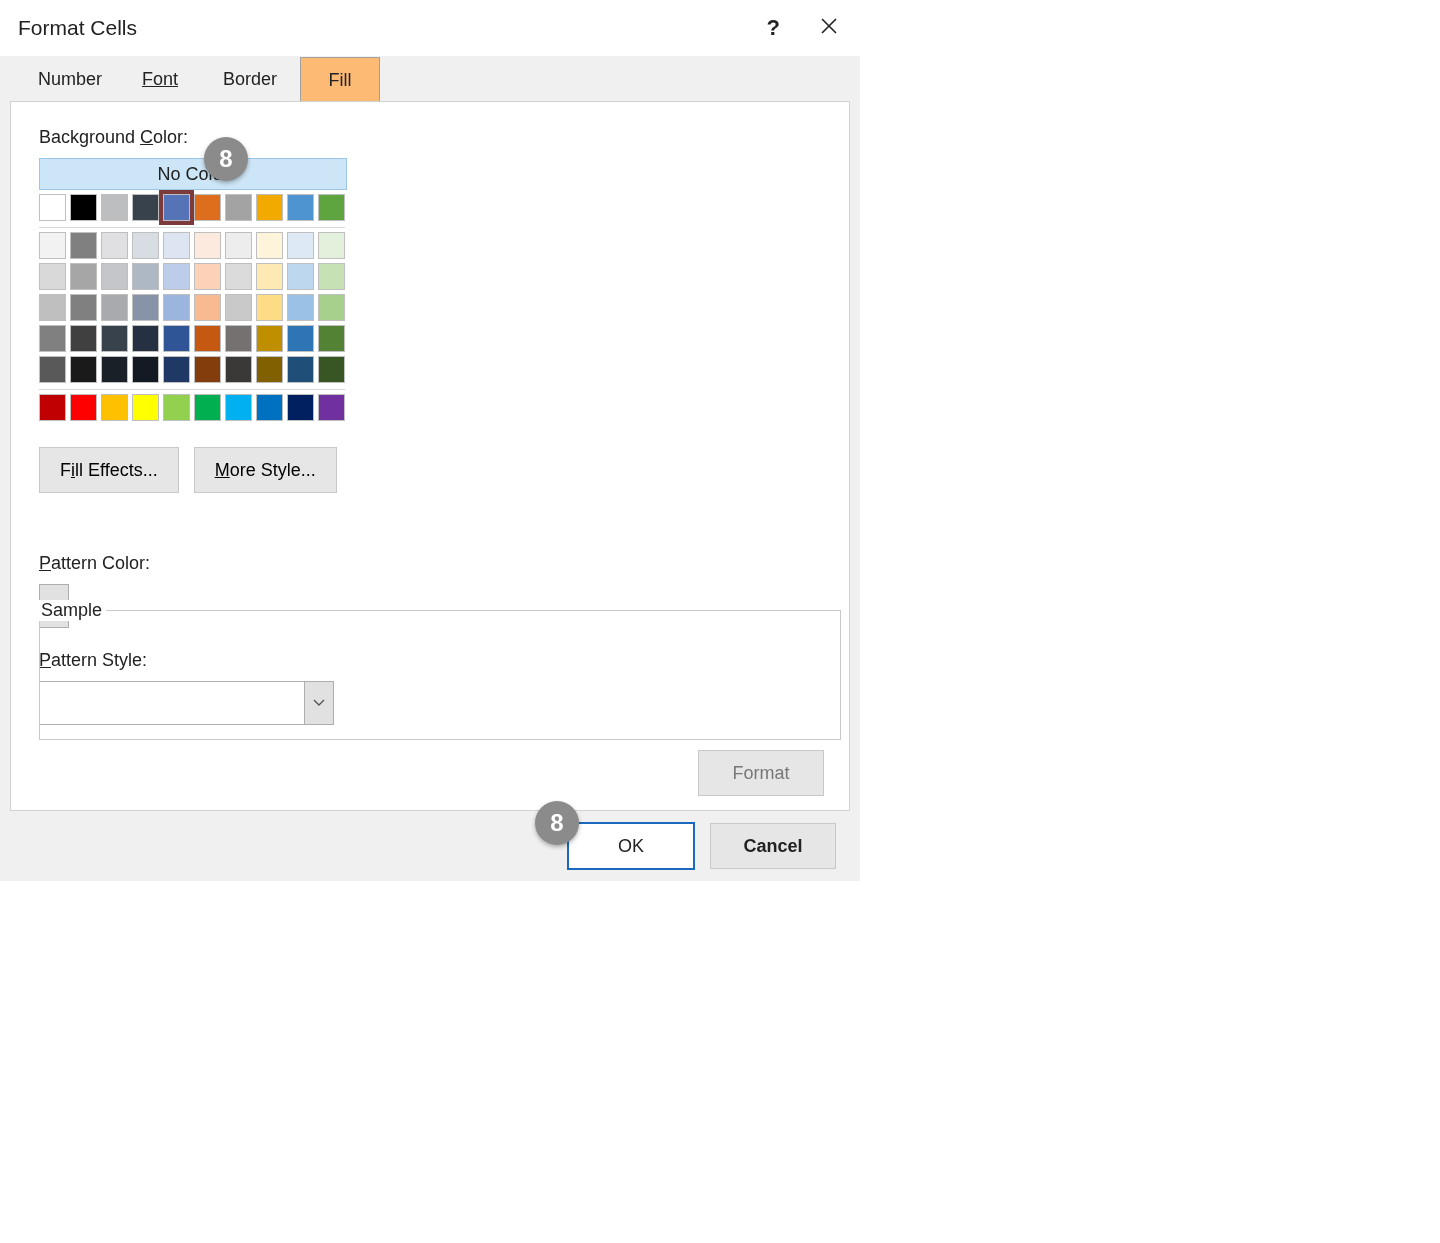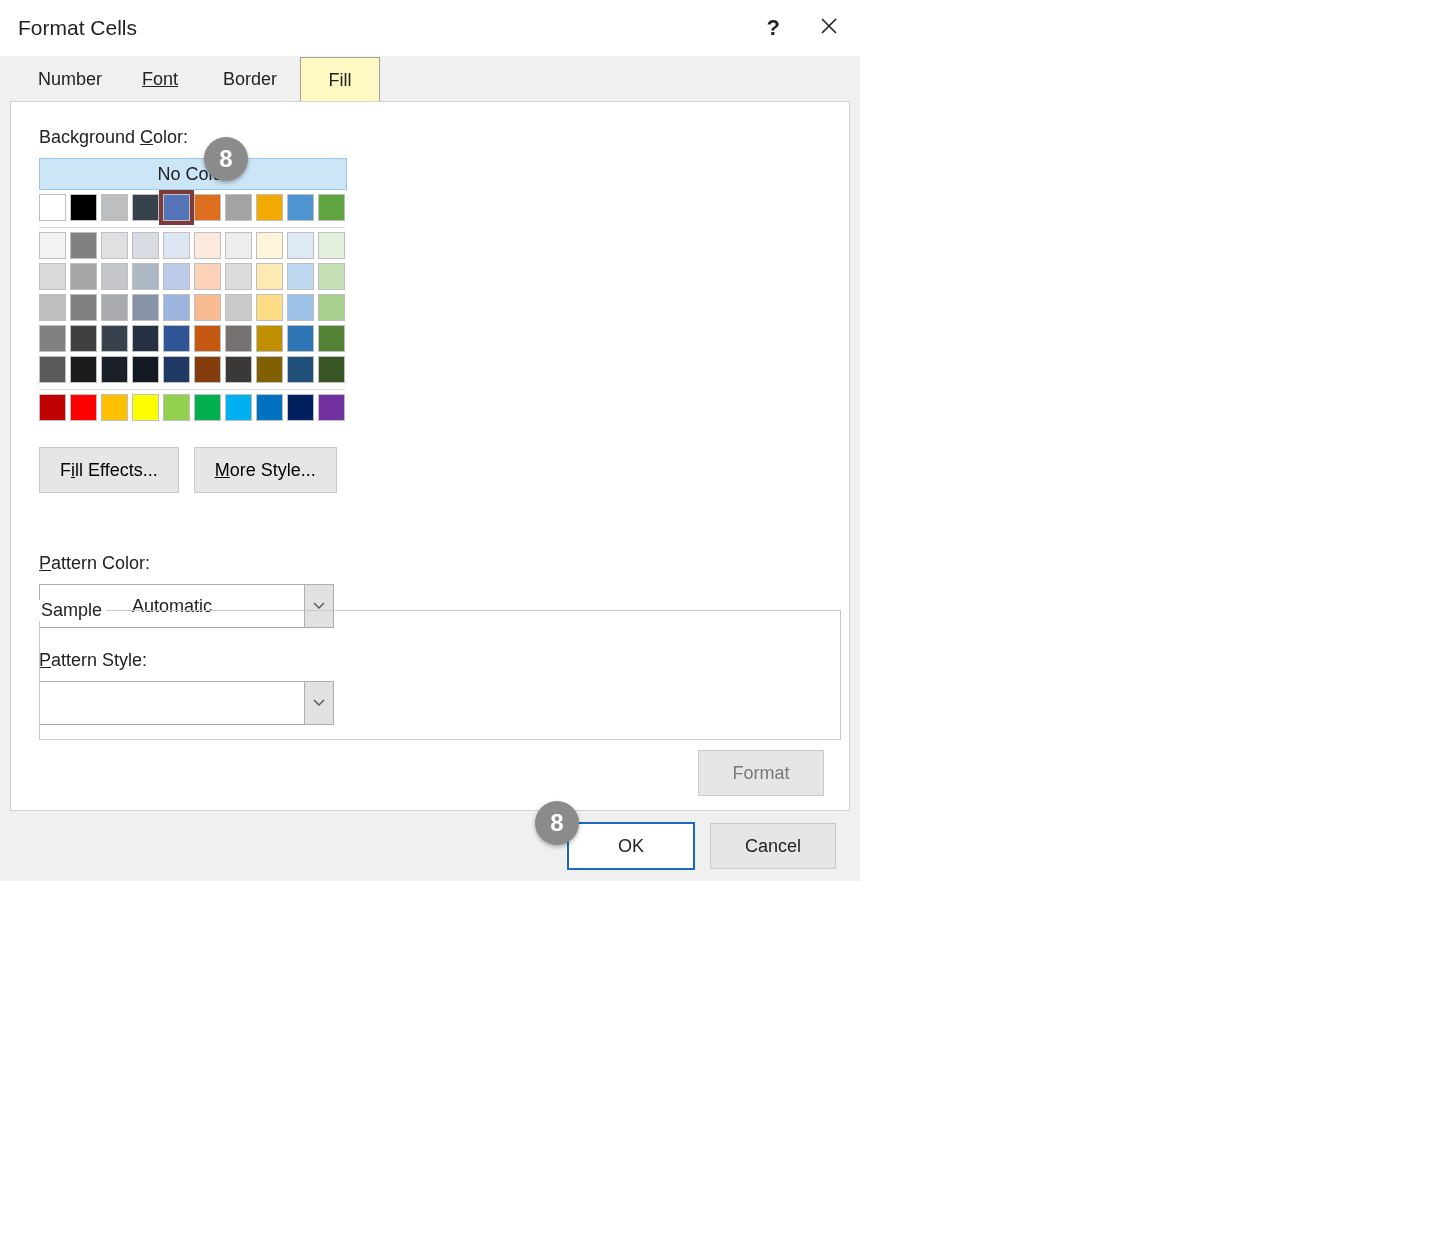--- a/index.html
+++ b/index.html
@@ -73,21 +73,21 @@
       position:relative;
       cursor:default;
     }
     .tab-number{width:100px;}
     .tab-font{width:80px;text-decoration:underline;}
     .tab-border{width:100px;}
     .tab-fill{
       width:80px;
       border:1px solid #a0a0a0;
       border-bottom:none;
-      background:#fef9c3;
+      background:#fdba74;
       box-sizing:border-box;
     }
     .panel{
       background:#fff;
       margin:0 10px;
       border:1px solid #d2d2d2;
       padding:25px 25px 20px 28px;
       display:flex;
       gap:60px;
       min-height:710px;
@@ -216,21 +216,21 @@
       border:2px solid #1a69bf;
       background:#fff;
       color:#222;font-size:18px;
       display:flex;align-items:center;justify-content:center;
     }
     .cancel-button{
       width:124px;height:44px;
       border:1px solid #c9c9c9;
       background:#e6e6e6;
       color:#222;font-size:18px;
-      display:flex;align-items:center;justify-content:center;
+      display:flex;align-items:center;justify-content:center;font-weight:bold;
     }
     .callout{
       position:absolute;
       width:44px;height:44px;
       border-radius:50%;
       background:#8b8b8b;
       color:#fff;
       display:flex;align-items:center;justify-content:center;
       font-size:24px;font-weight:700;
       box-shadow:0 2px 4px rgba(0,0,0,0.3);
@@ -377,21 +377,20 @@
                 <span>ore Style...</span>
             </div>
           </div>
         </div>
 
         <div class="right-col">
           <div class="section-label">
             <span class="u">P</span><span>attern Color:</span>
           </div>
           <div class="dropdown">
-            <div class="dd-display">Automatic</div>
             <div class="dd-arrow chev-down">
               <svg viewBox="0 0 12 8">
                   <path d="M1 1 L6 6 L11 1" stroke="#555" stroke-width="1.4" fill="none"></path>
                 </svg>
             </div>
           </div>
 
           <div class="section-label">
             <span class="u">P</span><span>attern Style:</span>
           </div>

